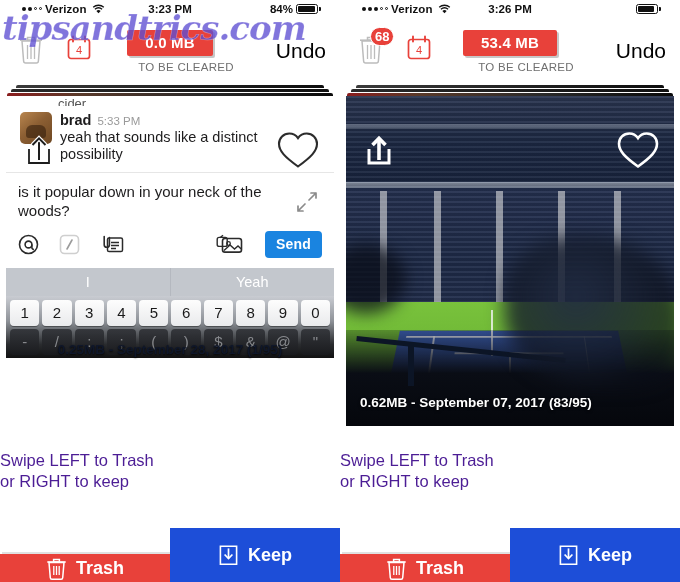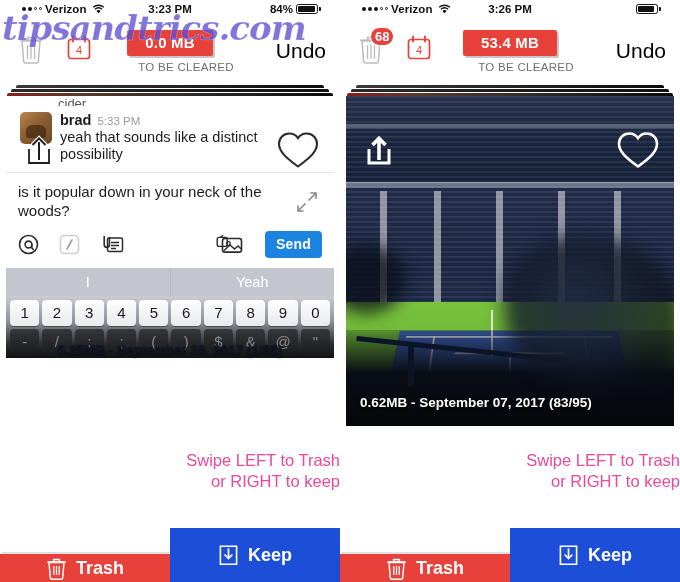--- a/index.html
+++ b/index.html
@@ -146,21 +146,21 @@
   .ph-rail2 { position:absolute; left: 62px; bottom: 40px; width: 6px; height: 44px; background: #0c1526; }
   .ph-blur { position:absolute; right: -10px; bottom: 40px; width: 180px; height: 150px;
     background: radial-gradient(circle at 40% 40%, rgba(32,42,64,.95), rgba(10,14,24,.7) 70%);
     filter: blur(9px); border-radius: 40% 55% 30% 50%; }
   .ph-blur2 { position:absolute; left: -20px; bottom: 112px; width: 80px; height: 70px;
     background: rgba(10,14,24,.75); filter: blur(8px); border-radius: 50%; }
   .ph-caption { position:absolute; left: 14px; bottom: 16px; color:#fff; font-size: 13.5px; font-weight: bold;
     text-shadow: 0 1px 3px rgba(0,0,0,.9); z-index: 5;}
 
   
-  .hint { text-align: right; padding-top: 24px; font-size: 16.5px; color: #ec4899; line-height: 1.28; }
+  .hint { text-align: left; padding-top: 24px; font-size: 16.5px; color: #4c1d95; line-height: 1.28; }
   .actions { position: absolute; left: 0; right: 0; bottom: 0; display: flex; height: 54px; }
   .act { flex: 1; display: flex; align-items: center; justify-content: center; gap: 9px;
     color: #fff; font-weight: bold; font-size: 18px; }
   .act-trash { background: #e8413a; box-shadow: 2px -2px 0 rgba(0,0,0,.12); margin-top: 26px; }
   .act-keep  { background: #1d4ed8; }
 
   
   .watermark {
     position: absolute; left: 2px; top: 8px; z-index: 40;
     font-family: "DejaVu Serif", serif; font-style: italic; font-weight: bold;

